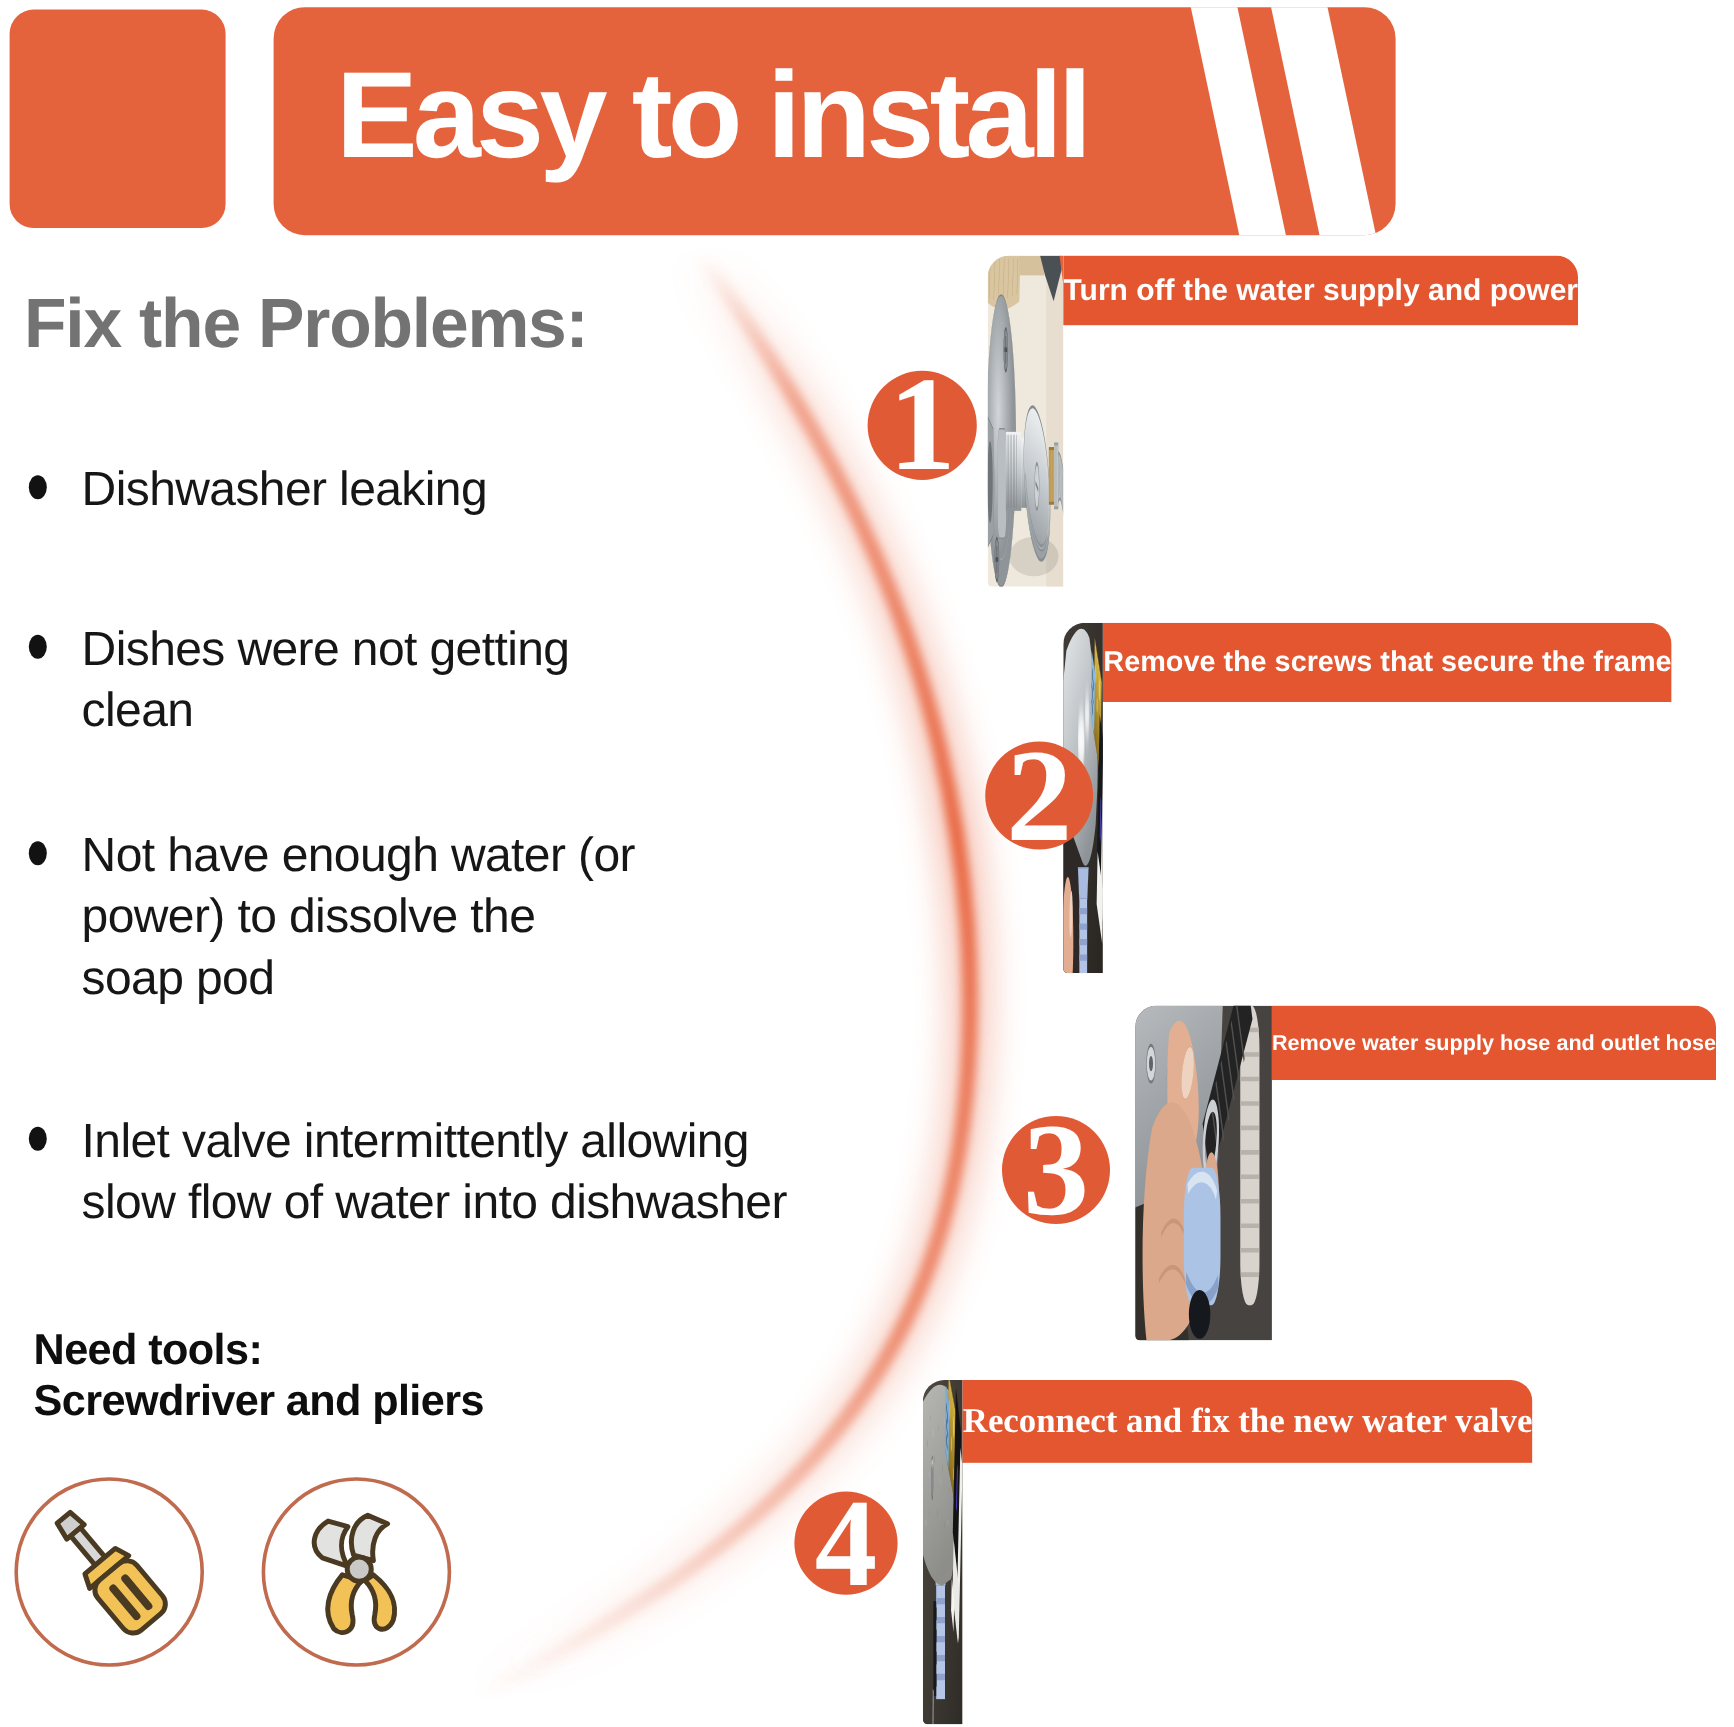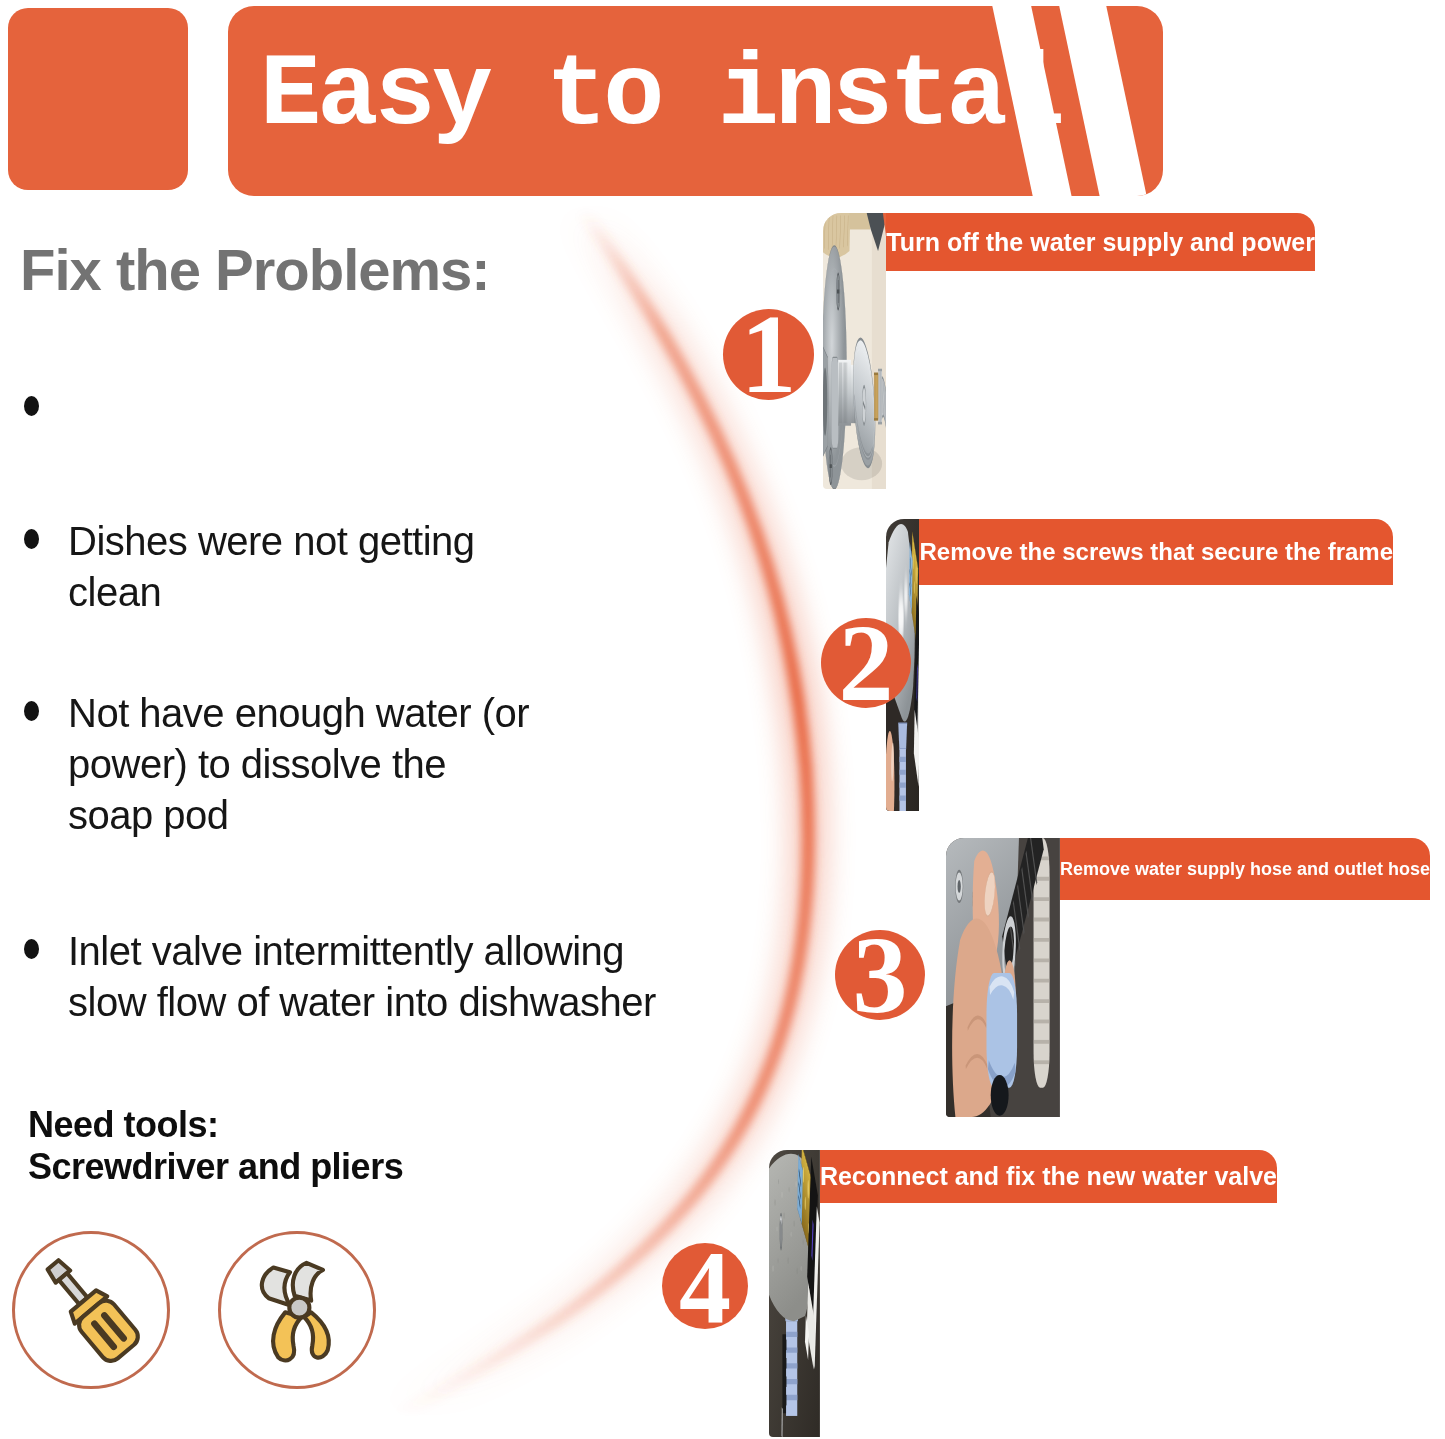--- a/index.html
+++ b/index.html
@@ -8,22 +8,22 @@
     position:relative;width:1445px;height:1439px;background:#ffffff;
     overflow:hidden;font-family:"Liberation Sans",sans-serif;
     --orange-banner:#E5633C;--orange-caption:#E4562F;--orange-badge:#E15A36;
     --orange-arc:#E8643E;--tool-stroke:#C06A4E;--text-color:#161616;
   }
   
   .left-block{position:absolute;left:8px;top:8px;width:180px;height:182px;
     background:var(--orange-banner);border-radius:20px;}
   .banner{position:absolute;left:228px;top:6px;width:935px;height:190px;
     background:var(--orange-banner);border-radius:26px;overflow:hidden;}
-  .banner-title{position:absolute;left:32px;top:50%;transform:translateY(-54%);
-    font-family:Liberation Mono, monospace;font-weight:bold;font-size:102px;
+  .banner-title{position:absolute;left:52px;top:50%;transform:translateY(-54%);
+    font-family:Liberation Sans, sans-serif;font-weight:bold;font-size:102px;
     color:#ffffff;letter-spacing:-4px;white-space:nowrap;text-align:right;}
   .banner-stripe{position:absolute;top:-30px;height:260px;background:#ffffff;}
   .stripe-1{left:786px;width:38px;transform:rotate(-12deg);}
   .stripe-2{left:853px;width:46px;transform:rotate(-12deg);}
   
   .arc-svg{position:absolute;left:0;top:0;z-index:1;pointer-events:none;}
   
   .problems-heading{position:absolute;left:20px;top:236px;margin:0;z-index:2;
     font-size:58px;font-weight:bold;letter-spacing:-1px;color:#737373;}
   .problem-item{position:absolute;left:24px;width:680px;display:flex;z-index:2;}
@@ -54,21 +54,21 @@
   .card-3{left:946px;top:838px;width:484px;height:279px;}
   .card-4{left:769px;top:1150px;width:508px;height:287px;}
   .photo{flex:1 1 auto;position:relative;}
   .photo svg{display:block;width:100%;height:100%;}
   .caption{flex:0 0 auto;background:var(--orange-caption);color:#ffffff;
     font-weight:bold;display:flex;align-items:center;justify-content:center;
     text-align:center;}
   .cap-1{height:58px;font-size:25px;}
   .cap-2{height:66px;font-size:24px;}
   .cap-3{height:62px;font-size:18px;}
-  .cap-4{height:53px;font-size:25px;}
+  .cap-4{height:69px;font-size:29px;font-family:Liberation Serif, serif;}
 </style>
 </head>
 <body>
 
 <div class="canvas" style="--orange-banner: #E5633C; --orange-caption: #E4562F; --orange-badge: #E15A36; --orange-arc: #E8643E; --tool-stroke: #C06A4E; --text-color: #161616;">
 
   <div class="left-block"></div>
   <div class="banner">
     <div class="banner-stripe stripe-1"></div>
     <div class="banner-stripe stripe-2"></div>
@@ -92,20 +92,21 @@
         </filter>
     </defs>
     <path d="M 584 212 C 696 372 788 540 806 770 C 822 1015 756 1180 560 1318 C 497 1360 448 1388 402 1414" fill="none" stroke="url(#arcFade)" stroke-width="42" opacity="0.33" filter="url(#blurBig)" stroke-linecap="round"></path>
     <path d="M 584 212 C 696 372 788 540 806 770 C 822 1015 756 1180 560 1318 C 497 1360 448 1388 402 1414" fill="none" stroke="url(#arcFade)" stroke-width="13" filter="url(#blurSmall)" stroke-linecap="round"></path>
   </svg>
 
   <h2 class="problems-heading">Fix the Problems:</h2>
 
   <div class="problem-item p1">
     <span class="bullet-dot"></span>
+    <span class="problem-text">Dishwasher leaking</span>
   </div>
   <div class="problem-item p2">
     <span class="bullet-dot"></span>
     <span class="problem-text">Dishes were not getting
 clean</span>
   </div>
   <div class="problem-item p3">
     <span class="bullet-dot"></span>
     <span class="problem-text">Not have enough water (or
 power) to dissolve the

